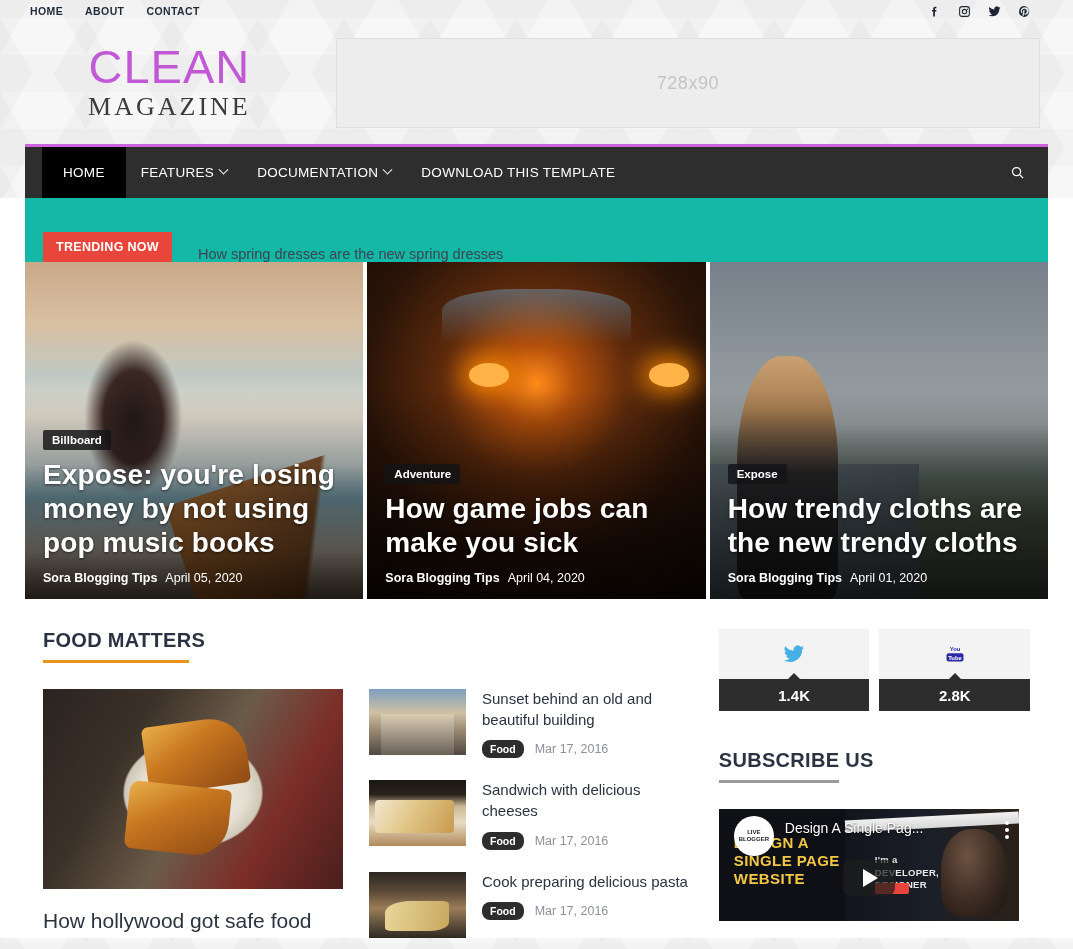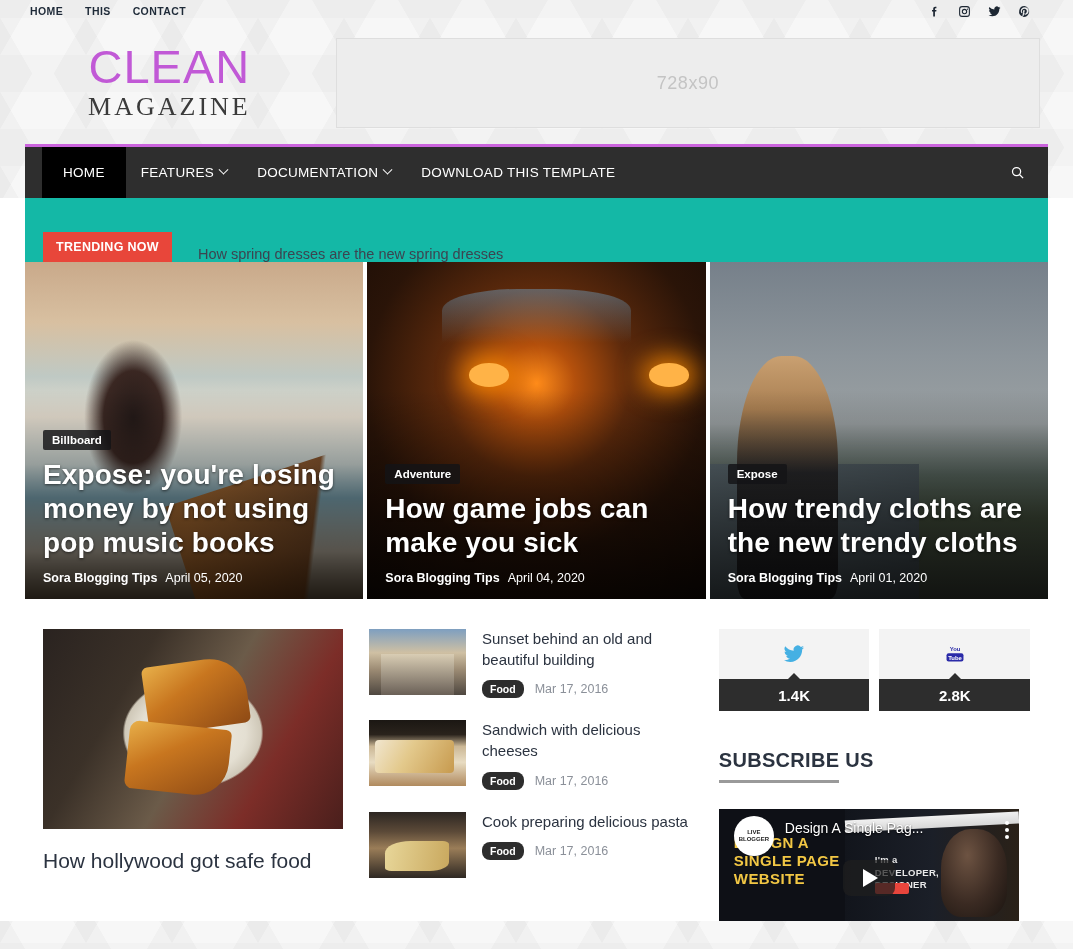--- a/index.html
+++ b/index.html
@@ -332,21 +332,21 @@
   }
 </style>
 </head>
 <body>
 
 <div class="page">
 
   <div class="topbar">
     <div class="topnav">
       <a href="#">HOME</a>
-      <a href="#">THIS</a>
+      <a href="#">ABOUT</a>
       <a href="#">CONTACT</a>
     </div>
     <div class="topsocial">
       <span class="si">
         <svg viewBox="0 0 24 24">
             <path d="M15.5 3h-2.2C11 3 9.6 4.5 9.6 6.9V9H7.4v3h2.2v9h3.2v-9h2.4l.4-3h-2.8V7.2c0-.9.2-1.3 1.2-1.3h1.5V3z"></path>
           </svg>
       </span>
       <span class="si">
         <svg viewBox="0 0 24 24">
@@ -443,20 +443,24 @@
             <b>Sora Blogging Tips</b><span>April 01, 2020</span>
           </div>
         </div>
       </article>
 
     </div>
 
     <div class="lower">
 
       <div class="col-main">
+        <div class="sec-title">
+          <h3>FOOD MATTERS</h3>
+          <div class="rule"></div>
+        </div>
 
         <div class="feature-row">
           <div class="feature-main">
             <div class="fimg"></div>
             <h4>How hollywood got safe food</h4>
           </div>
 
           <div class="post-list">
 
             <div class="post-item">

